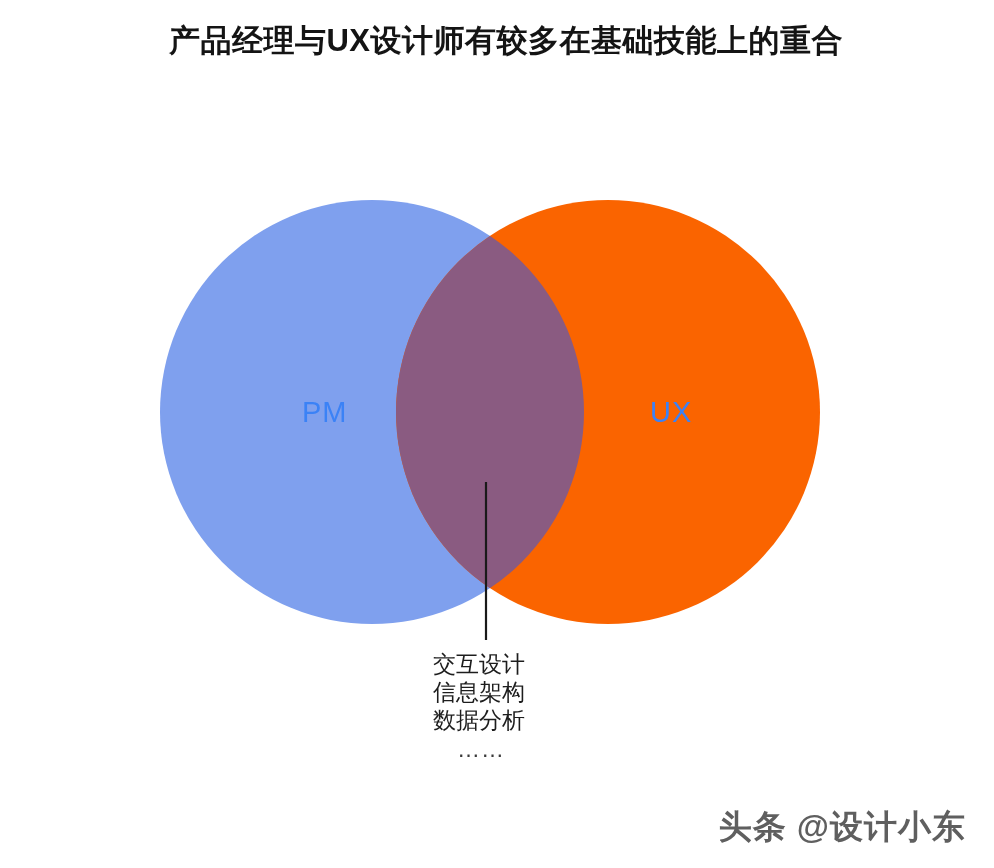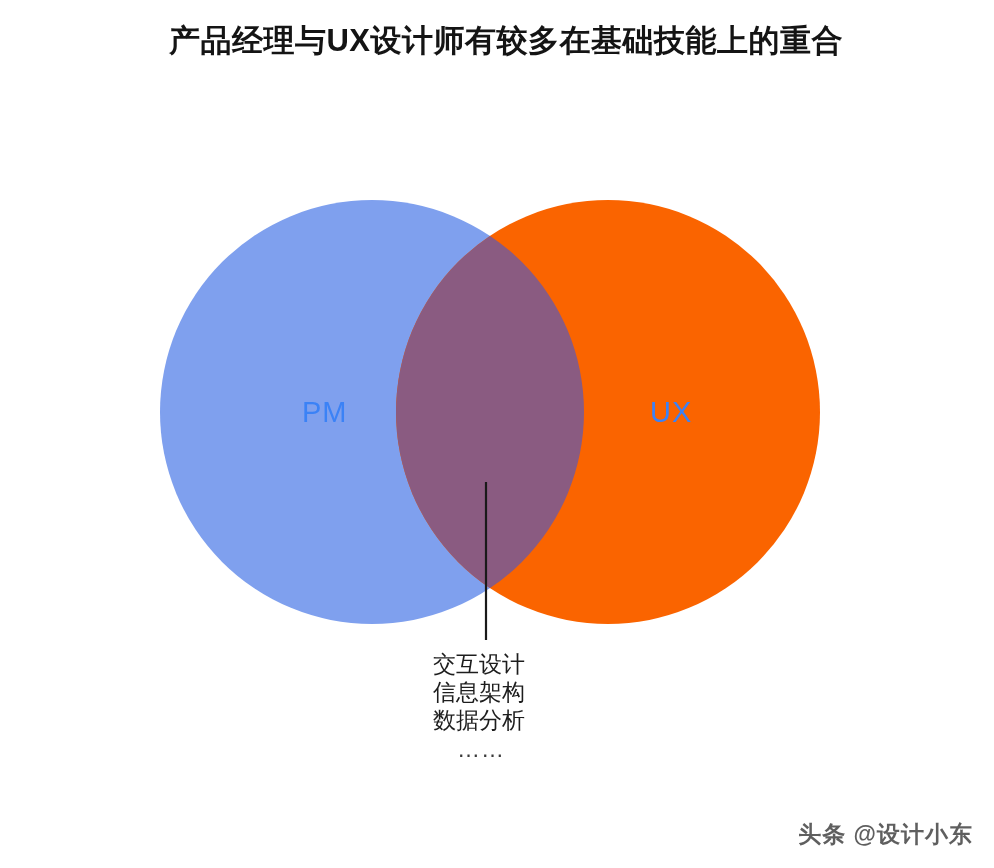--- a/index.html
+++ b/index.html
@@ -83,23 +83,23 @@
     font-size: 23px;
     line-height: 30px;
     color: #3a3a3a;
     padding-left: 24px;
     letter-spacing: 1px;
   }
 
   
   #watermark {
     position: absolute;
-    right: 21px;
+    right: 28px;
     bottom: 18px;
-    font-size: 23px;
+    font-size: 33px;
     font-weight: bold;
     color: #3c3c3c;
     opacity: 0.82;
     white-space: nowrap;
     letter-spacing: 1px;
   }
 </style>
 </head>
 <body style="background: rgb(255, 255, 255);">
 

